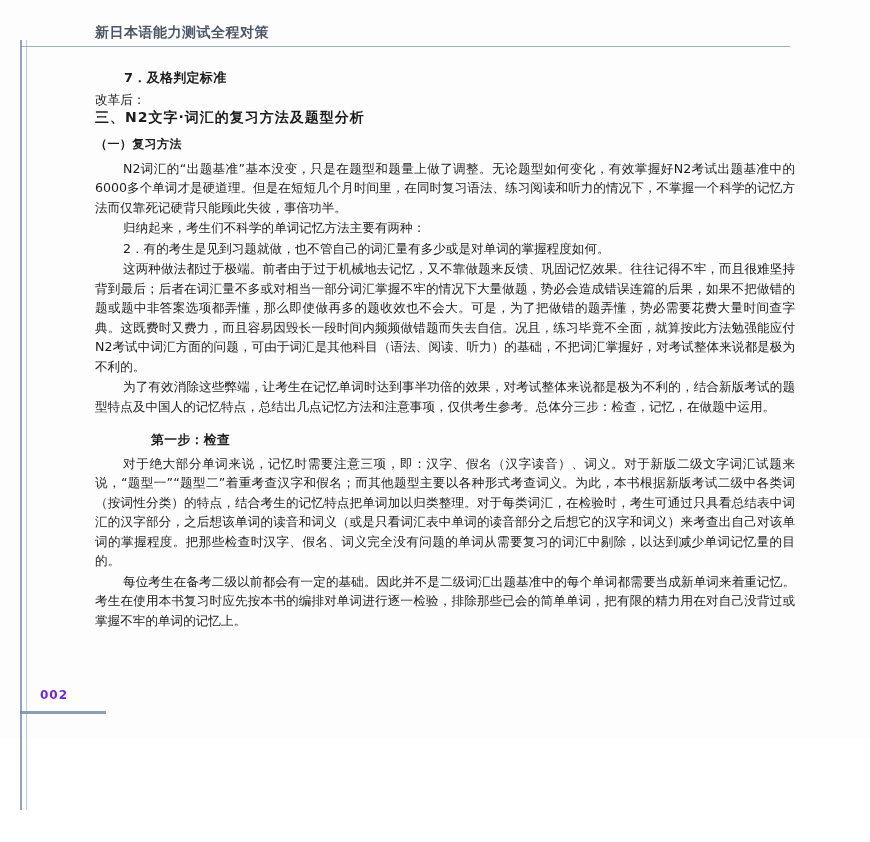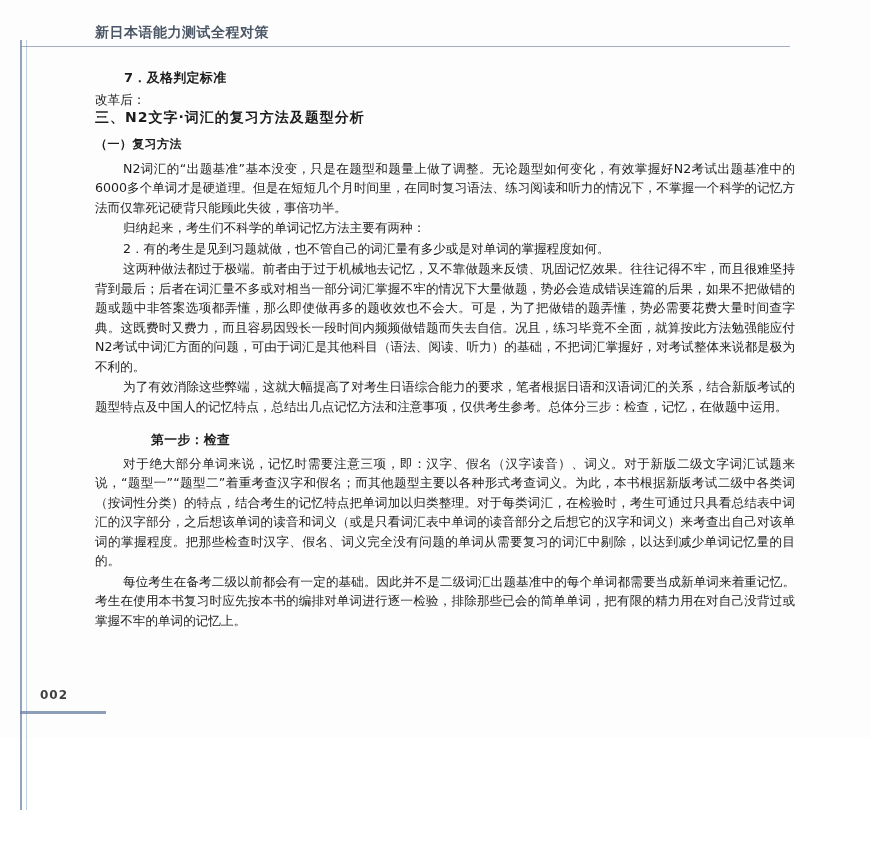--- a/index.html
+++ b/index.html
@@ -139,21 +139,21 @@
   .footer {
     position: absolute;
     left: 20px;
     bottom: 36px;
     width: 120px;
   }
   .folio {
     font-family: "DejaVu Sans", "Liberation Sans", sans-serif;
     font-size: 12px;
     font-weight: bold;
-    color: #404040;
+    color: #6d28d9;
     letter-spacing: 1px;
     padding-left: 20px;
   }
   .footer-rule {
     position: absolute;
     left: 20px;
     bottom: 24px;
     width: 86px;
     height: 3px;
     background: #6f86a6;
@@ -185,21 +185,21 @@
     </p>
 
     <p class="big-head">三、N2文字·词汇的复习方法及题型分析</p>
 
     <p class="sub-head">（一）复习方法</p>
 
     <p class="para">N2词汇的“出题基准”基本没变，只是在题型和题量上做了调整。无论题型如何变化，有效掌握好N2考试出题基准中的6000多个单词才是硬道理。但是在短短几个月时间里，在同时复习语法、练习阅读和听力的情况下，不掌握一个科学的记忆方法而仅靠死记硬背只能顾此失彼，事倍功半。</p>
     <p class="para">归纳起来，考生们不科学的单词记忆方法主要有两种：</p>
     <p class="para">2．有的考生是见到习题就做，也不管自己的词汇量有多少或是对单词的掌握程度如何。</p>
     <p class="para">这两种做法都过于极端。前者由于过于机械地去记忆，又不靠做题来反馈、巩固记忆效果。往往记得不牢，而且很难坚持背到最后；后者在词汇量不多或对相当一部分词汇掌握不牢的情况下大量做题，势必会造成错误连篇的后果，如果不把做错的题或题中非答案选项都弄懂，那么即使做再多的题收效也不会大。可是，为了把做错的题弄懂，势必需要花费大量时间查字典。这既费时又费力，而且容易因毁长一段时间内频频做错题而失去自信。况且，练习毕竟不全面，就算按此方法勉强能应付N2考试中词汇方面的问题，可由于词汇是其他科目（语法、阅读、听力）的基础，不把词汇掌握好，对考试整体来说都是极为不利的。</p>
-    <p class="para">为了有效消除这些弊端，这就大幅提高了对考生日语综合能力的要求，笔者根据日语和汉语词汇的关系，结合新版考试的题型特点及中国人的记忆特点，总结出几点记忆方法和注意事项，仅供考生参考。总体分三步：检查，记忆，在做题中运用。</p>
+    <p class="para">为了有效消除这些弊端，让考生在记忆单词时达到事半功倍的效果，对考试整体来说都是极为不利的，结合新版考试的题型特点及中国人的记忆特点，总结出几点记忆方法和注意事项，仅供考生参考。总体分三步：检查，记忆，在做题中运用。</p>
 
     <p class="step-head">第一步：检查</p>
 
     <p class="para">对于绝大部分单词来说，记忆时需要注意三项，即：汉字、假名（汉字读音）、词义。对于新版二级文字词汇试题来说，“题型一”“题型二”着重考查汉字和假名；而其他题型主要以各种形式考查词义。为此，本书根据新版考试二级中各类词（按词性分类）的特点，结合考生的记忆特点把单词加以归类整理。对于每类词汇，在检验时，考生可通过只具看总结表中词汇的汉字部分，之后想该单词的读音和词义（或是只看词汇表中单词的读音部分之后想它的汉字和词义）来考查出自己对该单词的掌握程度。把那些检查时汉字、假名、词义完全没有问题的单词从需要复习的词汇中剔除，以达到减少单词记忆量的目的。</p>
     <p class="para">每位考生在备考二级以前都会有一定的基础。因此并不是二级词汇出题基准中的每个单词都需要当成新单词来着重记忆。考生在使用本书复习时应先按本书的编排对单词进行逐一检验，排除那些已会的简单单词，把有限的精力用在对自己没背过或掌握不牢的单词的记忆上。</p>
 
   </div>
 
   <div class="footer">
     <div class="folio">002</div>

